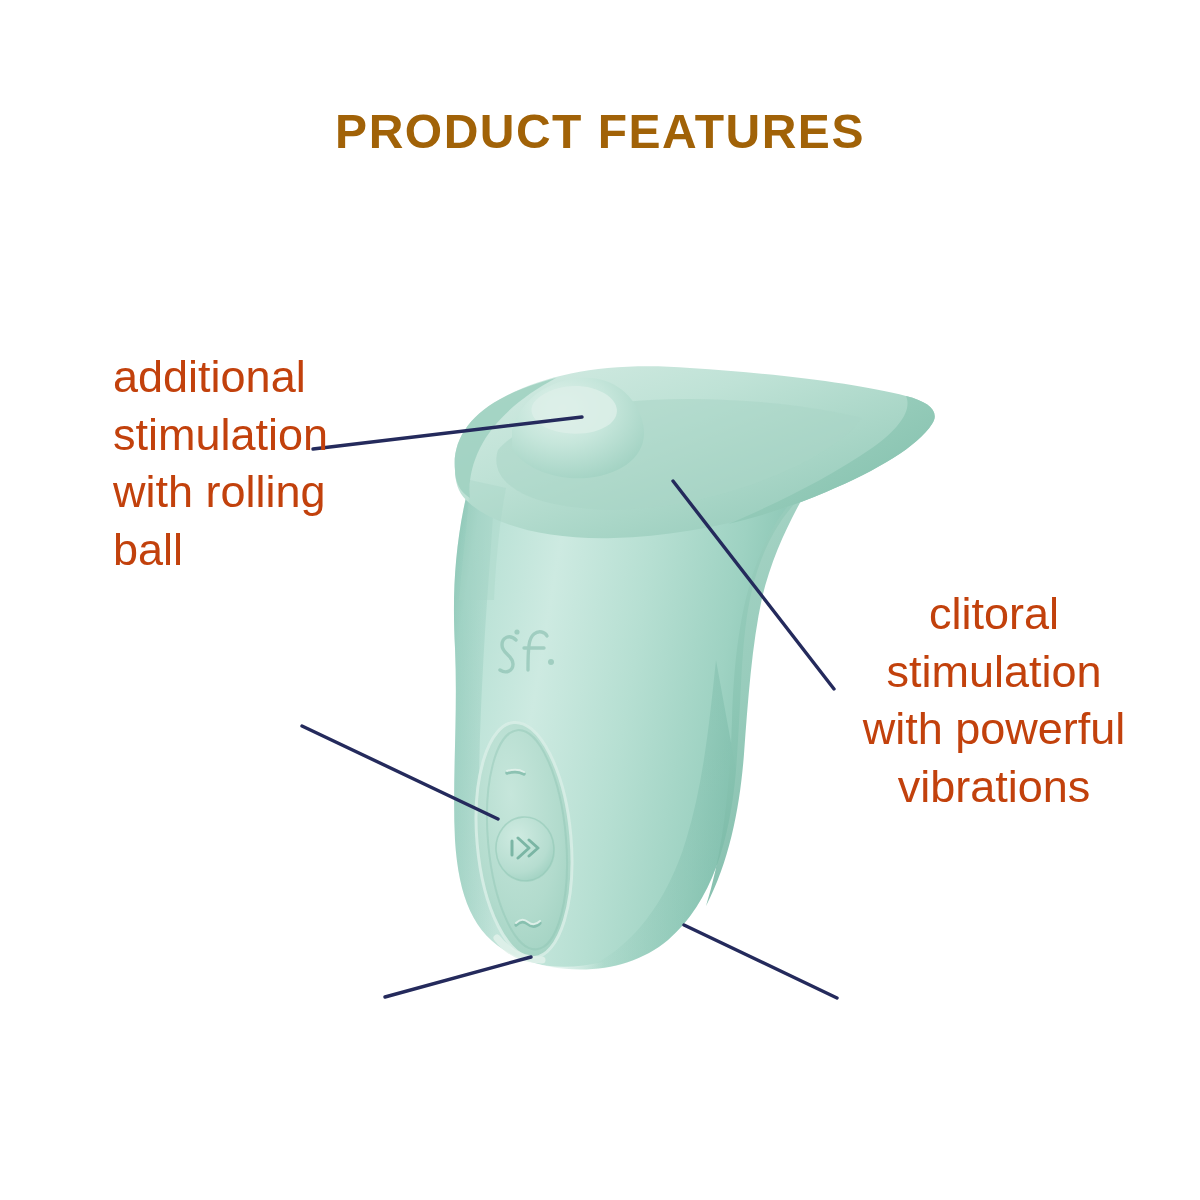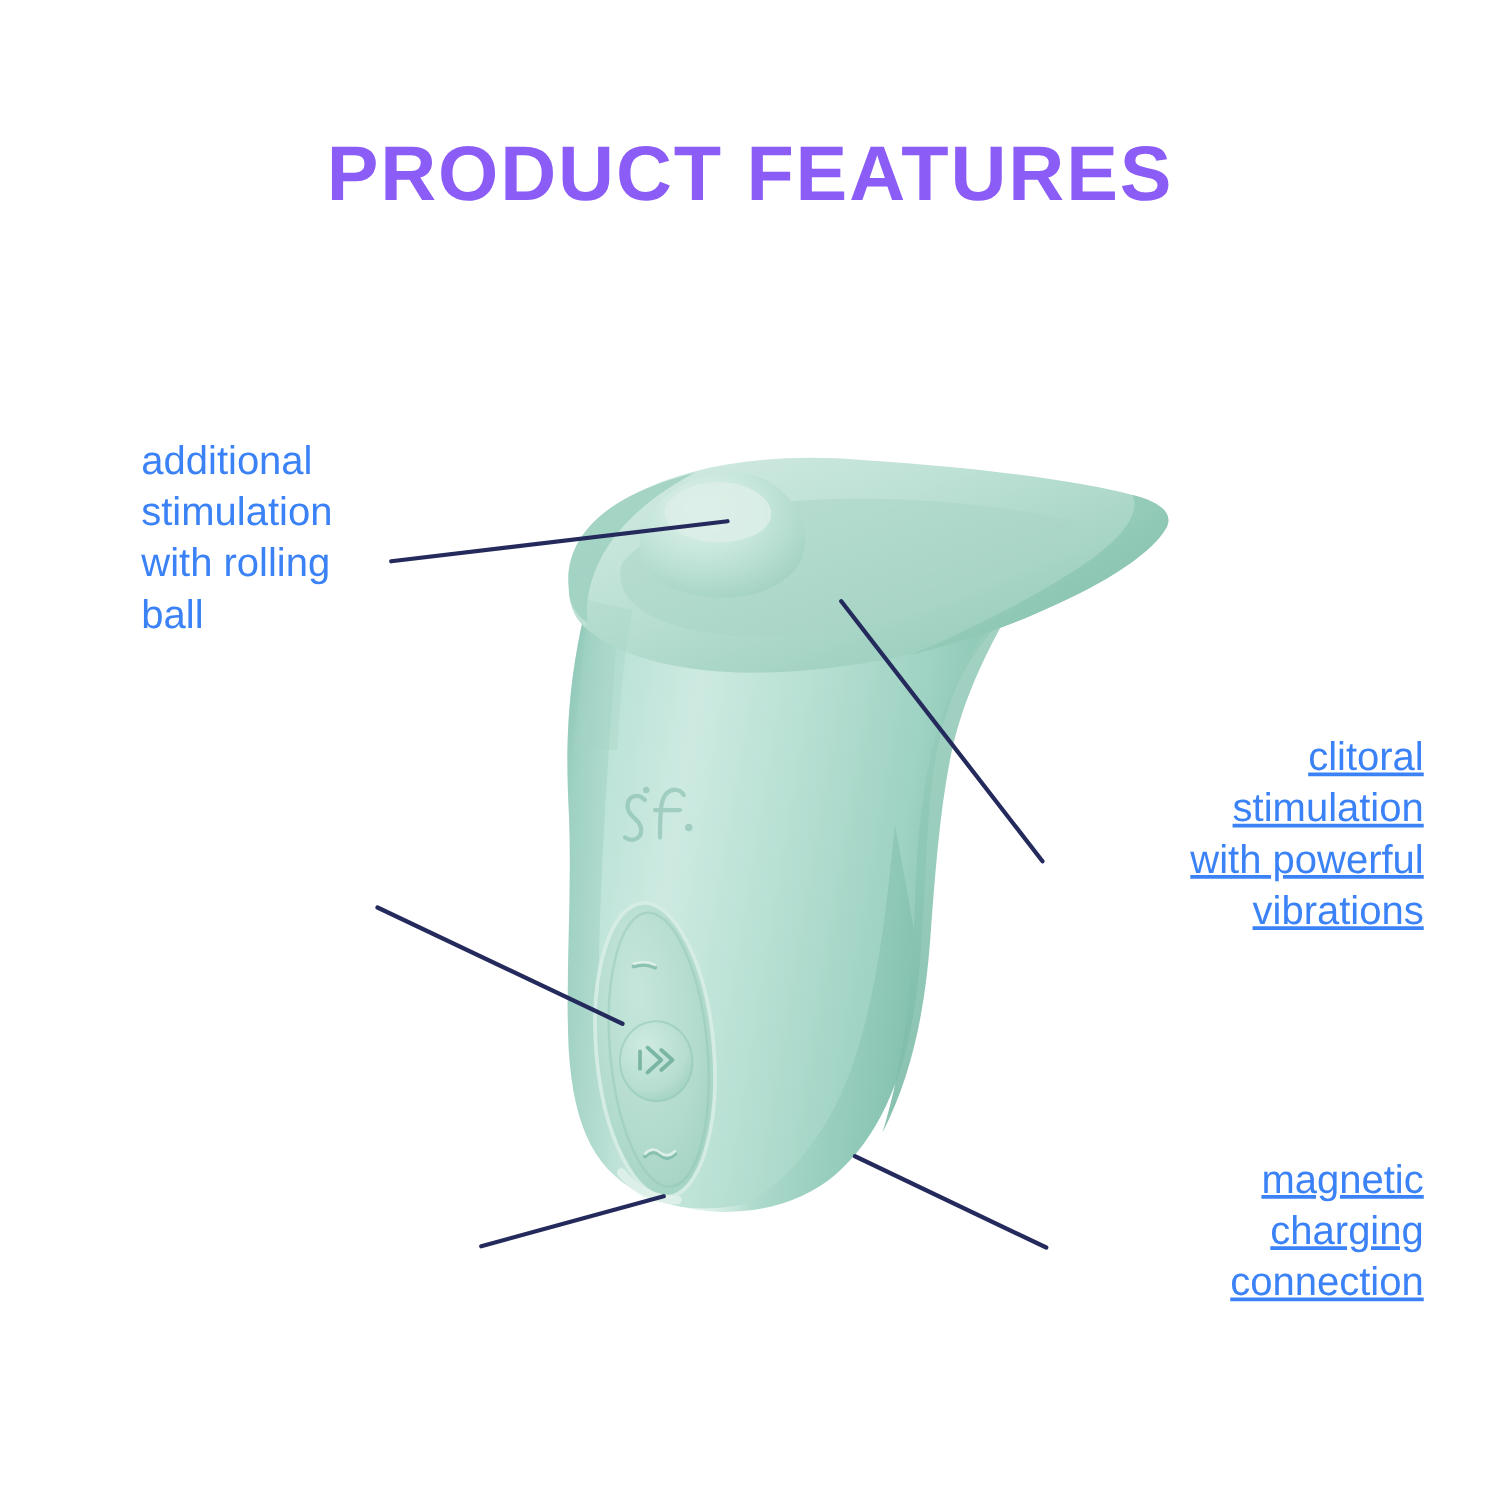--- a/index.html
+++ b/index.html
@@ -8,37 +8,37 @@
     background:#ffffff;
     font-family:"Liberation Sans", sans-serif;
     overflow:hidden;
   }
   #stage{position:relative;width:1200px;height:1200px;background:#fff;}
 
   .title{
     position:absolute;
     left:0;top:107px;width:1200px;
     text-align:center;
-    font-size:62px;
+    font-size:48px;
     font-weight:bold;
     letter-spacing:1.5px;
-    color:#8b5cf6;
+    color:#a16207;
     line-height:1.05;
   }
 
   .label{
     position:absolute;
-    color:#3b82f6;
-    font-size:32px;
+    color:#c2410c;
+    font-size:45px;
     line-height:1.28;
     font-weight:normal;
     white-space:pre-line;
   }
   .label.left{text-align:left;}
-  .label.right{text-align:right;text-decoration:underline;}
+  .label.right{text-align:center;}
 
   #lbl-ball      {left:113px; top:348px; width:280px;}
   #lbl-switch    {left:113px; top:630px; width:300px;}
   #lbl-silicone  {left:113px; top:923px; width:330px;}
   #lbl-clitoral  {left:849px; top:585px; width:290px;}
   #lbl-magnetic  {left:849px; top:923px; width:290px;}
 
   #leaders{position:absolute;left:0;top:0;width:1200px;height:1200px;}
   #product{position:absolute;left:0;top:0;width:1200px;height:1200px;}
 </style>
@@ -232,17 +232,14 @@
 with rolling
 ball</div>
 
 
 
   <div class="label right" id="lbl-clitoral">clitoral
 stimulation
 with powerful
 vibrations</div>
 
-  <div class="label right" id="lbl-magnetic">magnetic
-charging
-connection</div>
 
 </div>
 
 </body></html>

